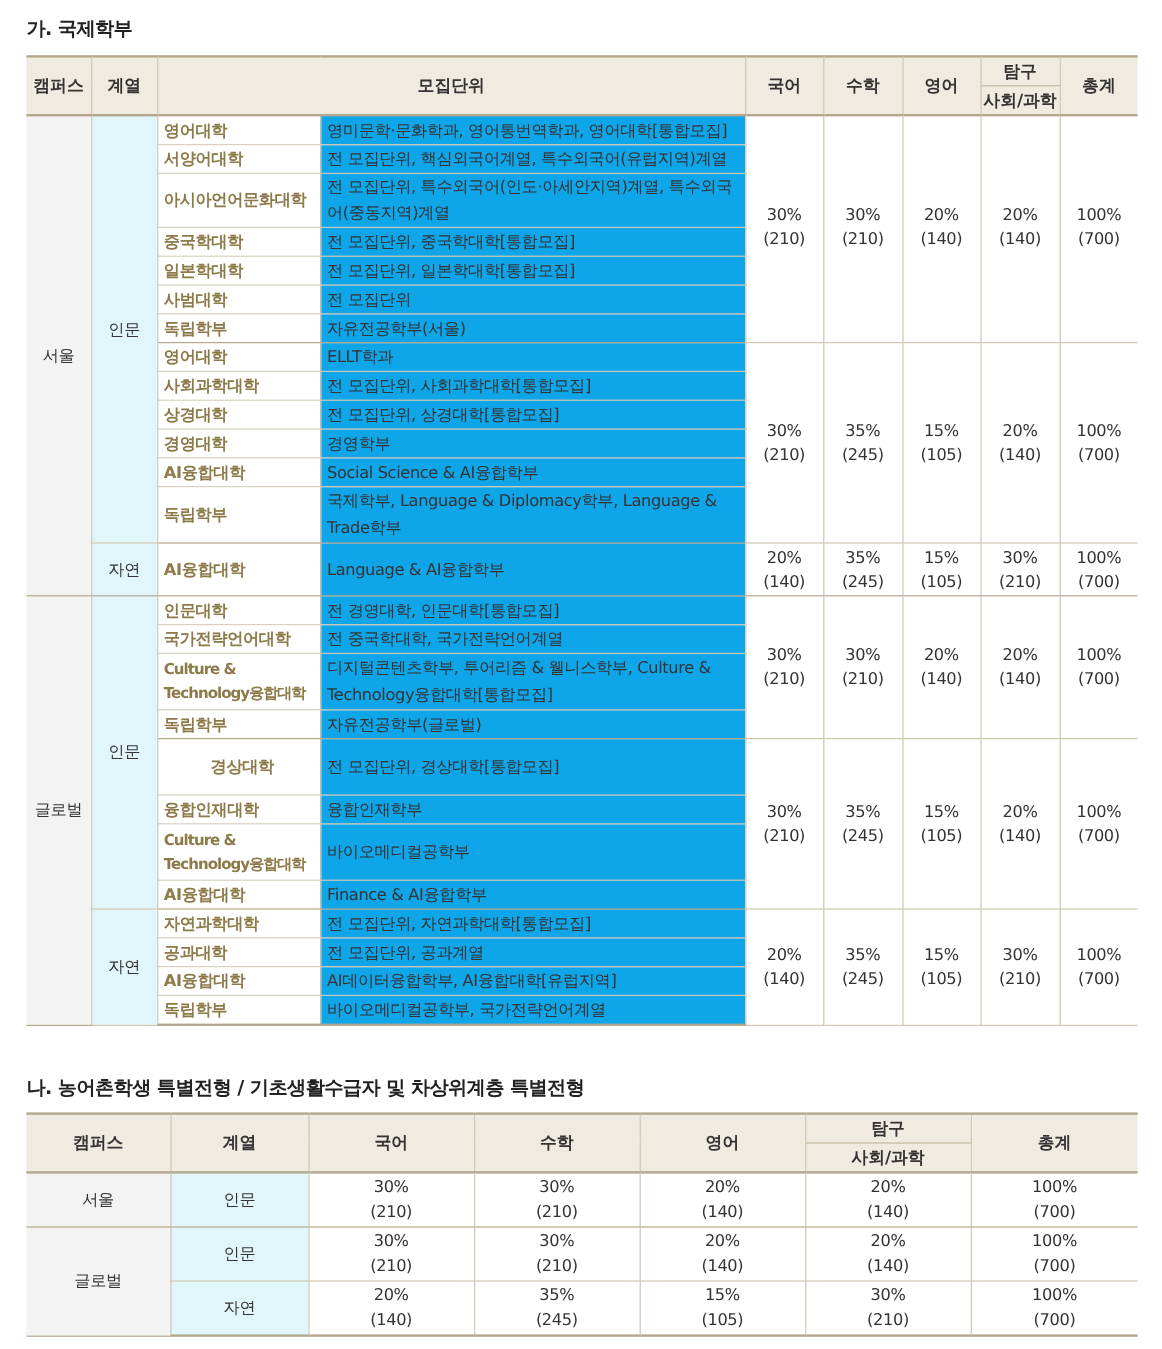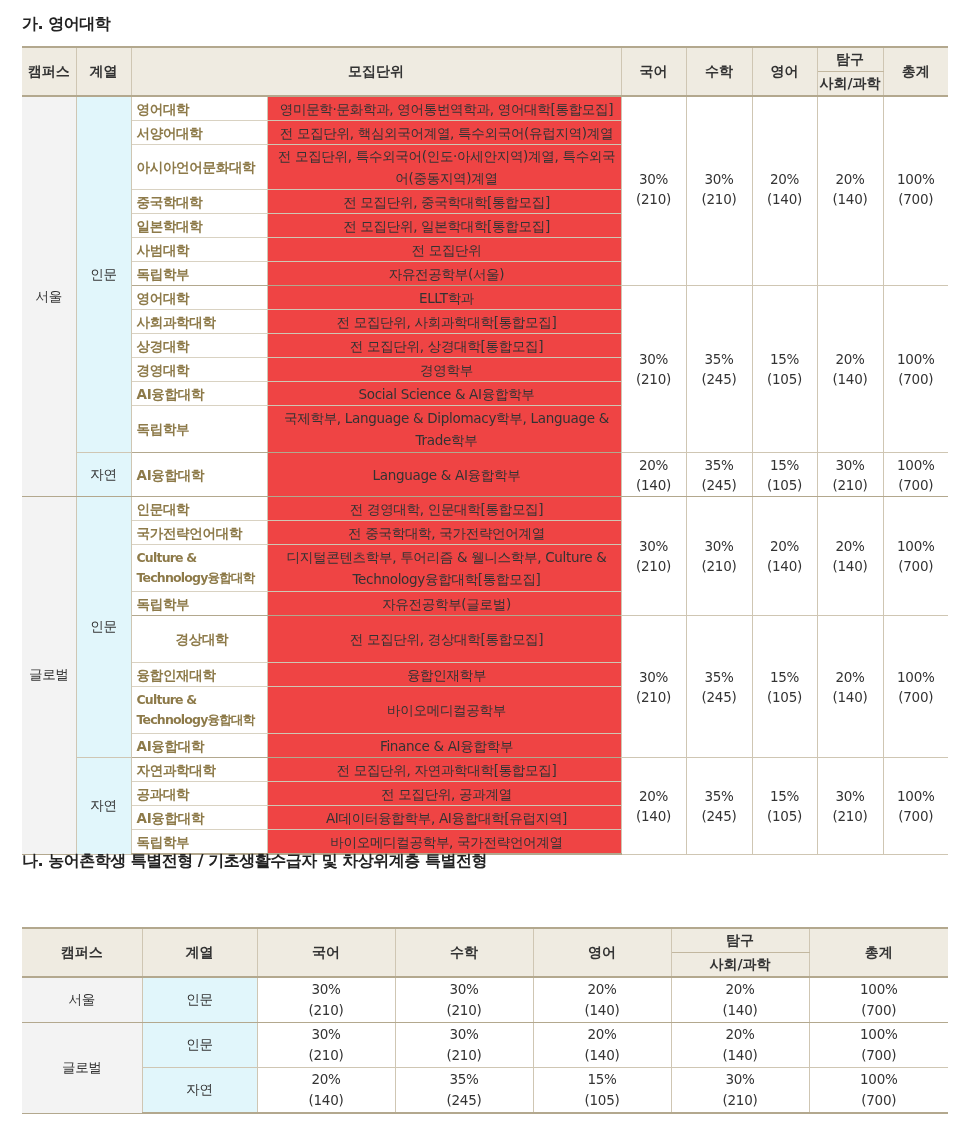--- a/index.html
+++ b/index.html
@@ -24,32 +24,32 @@
   th.sub-bot { height:23px; }
   th:first-child { border-left:none; }
   th:last-child { border-right:none; }
   td { font-size:13.5px; border:1px solid #cfc6b3; letter-spacing:-0.3px; }
   td.campus { background:#f3f3f3; border-left:none; }
   td.track { background:#e1f6fb; }
   td.college {
     text-align:left; padding-left:5px; color:#8d7a49; font-weight:bold;
     font-size:13.5px; line-height:18px; background:#fff; border-bottom:1px solid #d9d2c2;
   }
-  td.unit { text-align:center; padding-left:5px; line-height:22px; background:#ef4444; }
+  td.unit { text-align:left; padding-left:5px; line-height:22px; background:#0ea5e9; }
   td.val { line-height:20px; background:#fff; }
   td.val.last, td.last { border-right:none; }
   tr.group-end td { border-bottom:1px solid #b3a88e; }
   tbody tr:last-child td { border-bottom:2px solid #b3a88e; }
   .t2 td { font-size:13.5px; }
   .t2 td.val { line-height:21px; }
 </style>
 </head>
 <body>
 
-<div class="sec-title" style="top:14px;">가. 영어대학</div>
+<div class="sec-title" style="top:14px;">가. 국제학부</div>
 
 <table id="tableA" style="left:22px; top:46px; width:926px;">
   <colgroup>
     <col style="width:54px">
       <col style="width:55px">
       <col style="width:136px">
       <col style="width:354px">
     <col style="width:65px">
       <col style="width:66px">
       <col style="width:65px">
@@ -298,21 +298,21 @@
         <td class="college" style="height: 23px;">AI융합대학</td>
         <td class="unit">AI데이터융합학부, AI융합대학[유럽지역]</td>
       </tr>
       <tr class="group-end">
         <td class="college" style="height: 23px;">독립학부</td>
         <td class="unit">바이오메디컬공학부, 국가전략언어계열</td>
       </tr>
     </tbody>
 </table>
 
-<div class="sec-title" style="top:851px;">나. 농어촌학생 특별전형 / 기초생활수급자 및 차상위계층 특별전형</div>
+<div class="sec-title" style="top:897px;">나. 농어촌학생 특별전형 / 기초생활수급자 및 차상위계층 특별전형</div>
 
 <table id="tableB" class="t2" style="left:22px; top:927px; width:926px;">
   <colgroup>
     <col style="width:120px">
       <col style="width:115px">
       <col style="width:138px">
       <col style="width:138px">
     <col style="width:138px">
       <col style="width:138px">
       <col style="width:139px">

